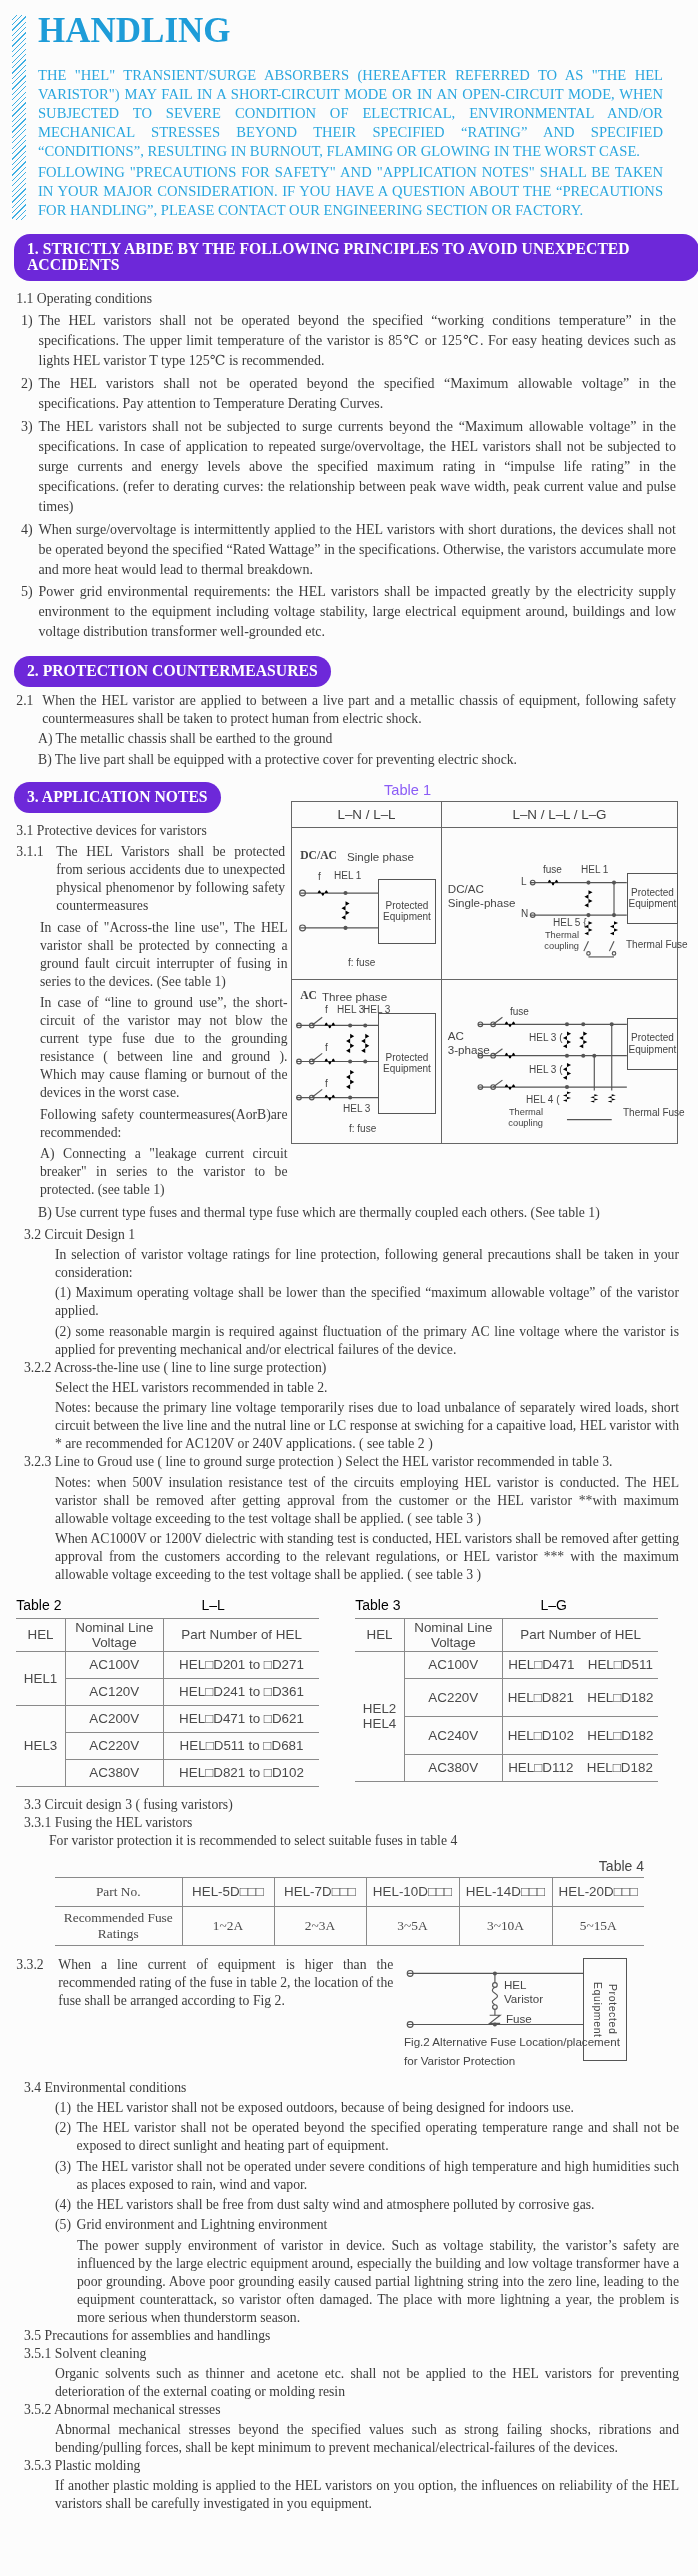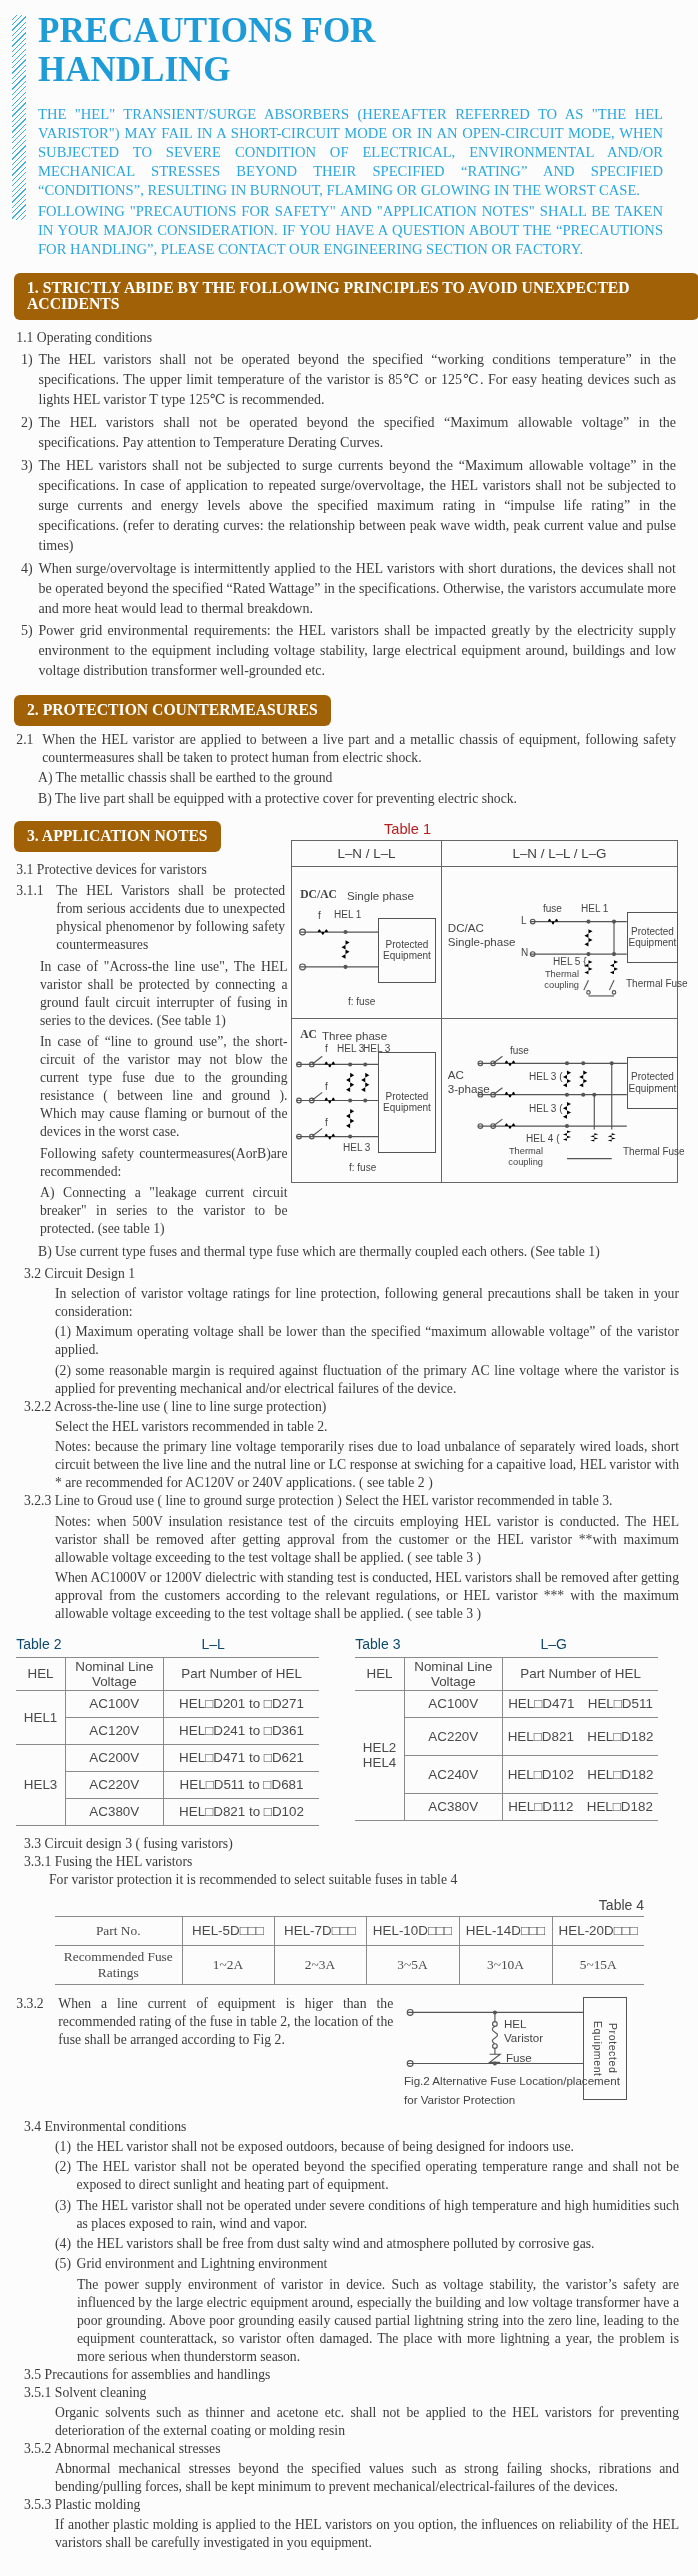--- a/index.html
+++ b/index.html
@@ -5,39 +5,39 @@
   html,body{margin:0;padding:0;background:#fff;}
   .page{position:relative;width:699px;height:2576px;margin:0 auto;background:#fcfcfc;overflow:hidden;
         font-family:"Liberation Serif","DejaVu Serif",serif;color:#3c3c3c;}
   .stripes{position:absolute;left:12.2px;top:15px;width:14px;height:205px;
         background:repeating-linear-gradient(-45deg,rgba(255,255,255,0) 0,rgba(255,255,255,0) 2.9px,#3fb0e4 2.9px,#3fb0e4 3.8px);}
   .hdr{padding:10.5px 36px 0 38px;}
   .title{color:#1e9cd8;font-weight:bold;font-size:35px;line-height:39px;letter-spacing:0;}
   .intro{margin-top:16.3px;color:#2ba7df;font-size:14.6px;line-height:19px;text-align:justify;}
   .intro p{margin:0 0 2.3px 0;}
   .sh-wrap{margin:14px 0 0 14px;}
-  .sec-head{display:inline-block;background:#a16207;color:#fff;font-weight:bold;font-size:15.7px;line-height:1;
-        padding:7px 13px 8.2px;border-radius:6px;margin:0;}
+  .sec-head{display:inline-block;background:#6d28d9;color:#fff;font-weight:bold;font-size:15.7px;line-height:1;
+        padding:7px 13px 8.2px;border-radius:16px;margin:0;}
   .b{font-size:13.7px;line-height:18px;margin:0;text-align:justify;}
   .s1i{margin:2.9px 23px 0 21px;padding-left:17.5px;text-indent:-17.5px;font-size:14px;line-height:20px;}
   .pnum{display:inline-block;text-indent:0;}
   .s1i .pnum{min-width:17.5px;}
   .ml28{margin-left:16.3px;}
   .mr40{margin-right:23px;margin-left:24px;}
   .h21{margin:4.7px 23px 0 16.3px;padding-left:26px;text-indent:-26px;}
   .h21 .pnum{min-width:26px;}
   .hAB{margin:2.3px 23px 0 38px;}
   
   .s3{display:flex;margin-top:13px;}
   .s3-left{width:291px;flex:none;}
   .s3-right{flex:none;width:391px;}
   .h311{margin:3.5px 5.8px 0 16.3px;padding-left:40px;text-indent:-40px;}
   .h311 .pnum{min-width:40px;}
   .sub3{margin:3.5px 3.5px 0 40px;}
-  .t1cap{font-family:"Liberation Sans","DejaVu Sans",sans-serif;font-size:14.6px;color:#b91c1c;margin:0 0 3.5px 93px;}
+  .t1cap{font-family:"Liberation Sans","DejaVu Sans",sans-serif;font-size:14.6px;color:#8b5cf6;margin:0 0 3.5px 93px;}
   table.t1{border-collapse:collapse;width:387px;table-layout:fixed;}
   table.t1 th,table.t1 td{border:1.2px solid #666;padding:0;}
   table.t1 th{height:24.5px;font-family:"Liberation Sans","DejaVu Sans",sans-serif;font-size:13.4px;font-weight:normal;color:#3f3f3f;}
   .diagram{position:relative;width:100%;}
   .d260{height:151px;} .d280{height:163px;}
   .ckt{position:absolute;left:0;top:0;}
   .ckt path,.ckt line,.ckt circle{stroke:#555;stroke-width:2;fill:none;}
   .ckt .dot{fill:#555;stroke:none;}
   .ckt .dash{stroke-dasharray:5 4;stroke-width:1.6;}
   .dl{position:absolute;font-family:"Liberation Sans","DejaVu Sans",sans-serif;color:#454545;white-space:nowrap;font-size:10px;}
@@ -45,21 +45,21 @@
   .dl.two{white-space:normal;text-align:right;line-height:11px;font-size:9.3px;}
   .peq{position:absolute;border:1.2px solid #555;display:flex;align-items:center;justify-content:center;text-align:center;
        font-family:"Liberation Sans","DejaVu Sans",sans-serif;font-size:10px;line-height:11.6px;color:#454545;background:#fcfcfc;}
   
   .sub95{margin:2.3px 20px 0 55px;}
   .h95{margin:2.3px 20px 0 55px;padding-left:21.5px;text-indent:-21.5px;}
   .h95 .pnum{min-width:21.5px;}
   .sub132{margin:2.3px 20px 0 77px;}
   
   .t23{display:flex;margin-top:13px;}
-  .tcap{display:flex;font-family:"Liberation Sans","DejaVu Sans",sans-serif;font-size:14px;color:#0c4a6e;margin-bottom:4.7px;}
+  .tcap{display:flex;font-family:"Liberation Sans","DejaVu Sans",sans-serif;font-size:14px;color:#000000;margin-bottom:4.7px;}
   .tcap-sub{margin-left:140px;}
   table.dt{border-collapse:collapse;table-layout:fixed;font-family:"Liberation Sans","DejaVu Sans",sans-serif;color:#4a4a4a;
        border-top:1.7px solid #8a8a8a;border-bottom:1.7px solid #8a8a8a;}
   table.dt th,table.dt td{border:0.6px solid #8a8a8a;text-align:center;vertical-align:middle;font-size:13.4px;font-weight:normal;padding:1.2px 2.3px;}
   table.dt th{border-bottom:1.2px solid #8a8a8a;}
   .no-l{border-left:none!important;} .no-r{border-right:none!important;}
   .w2{width:303px;}
   .t2m{margin-left:16.3px;} .t3m{margin-left:36px;}
   
   .t4cap{width:589px;margin-left:55px;text-align:right;font-family:"Liberation Sans","DejaVu Sans",sans-serif;
@@ -90,21 +90,20 @@
     <g id="gnd">
         <path d="M0,0 V10 M-11,10 H11 M-7,16 H7 M-3,22 H3"></path>
       </g>
   </defs>
 </svg>
 
 <div class="page">
   <div class="stripes"></div>
 
   <div class="hdr">
-    <div class="title">PRECAUTIONS FOR</div>
     <div class="title">HANDLING</div>
     <div class="intro">
       <p>THE "HEL" TRANSIENT/SURGE ABSORBERS (HEREAFTER REFERRED TO AS "THE HEL VARISTOR") MAY FAIL IN A SHORT-CIRCUIT MODE OR IN AN OPEN-CIRCUIT MODE, WHEN SUBJECTED TO SEVERE CONDITION OF ELECTRICAL, ENVIRONMENTAL AND/OR MECHANICAL STRESSES BEYOND THEIR SPECIFIED “RATING” AND SPECIFIED “CONDITIONS”, RESULTING IN BURNOUT, FLAMING OR GLOWING IN THE WORST CASE.</p>
       <p>FOLLOWING "PRECAUTIONS FOR SAFETY" AND "APPLICATION NOTES" SHALL BE TAKEN IN YOUR MAJOR CONSIDERATION. IF YOU HAVE A QUESTION ABOUT THE “PRECAUTIONS FOR HANDLING”, PLEASE CONTACT OUR ENGINEERING SECTION OR FACTORY.</p>
     </div>
   </div>
 
   <div class="sh-wrap"><h2 class="sec-head">1. STRICTLY ABIDE BY THE FOLLOWING PRINCIPLES TO AVOID UNEXPECTED ACCIDENTS</h2></div>
   <p class="b ml28 mt16">1.1 Operating conditions</p>
   <p class="b s1i"><span class="pnum">1)</span><span>The HEL varistors shall not be operated beyond the specified “working conditions temperature” in the specifications. The upper limit temperature of the varistor is 85℃ or 125℃. For easy heating devices such as lights HEL varistor T type 125℃ is recommended.</span></p>

